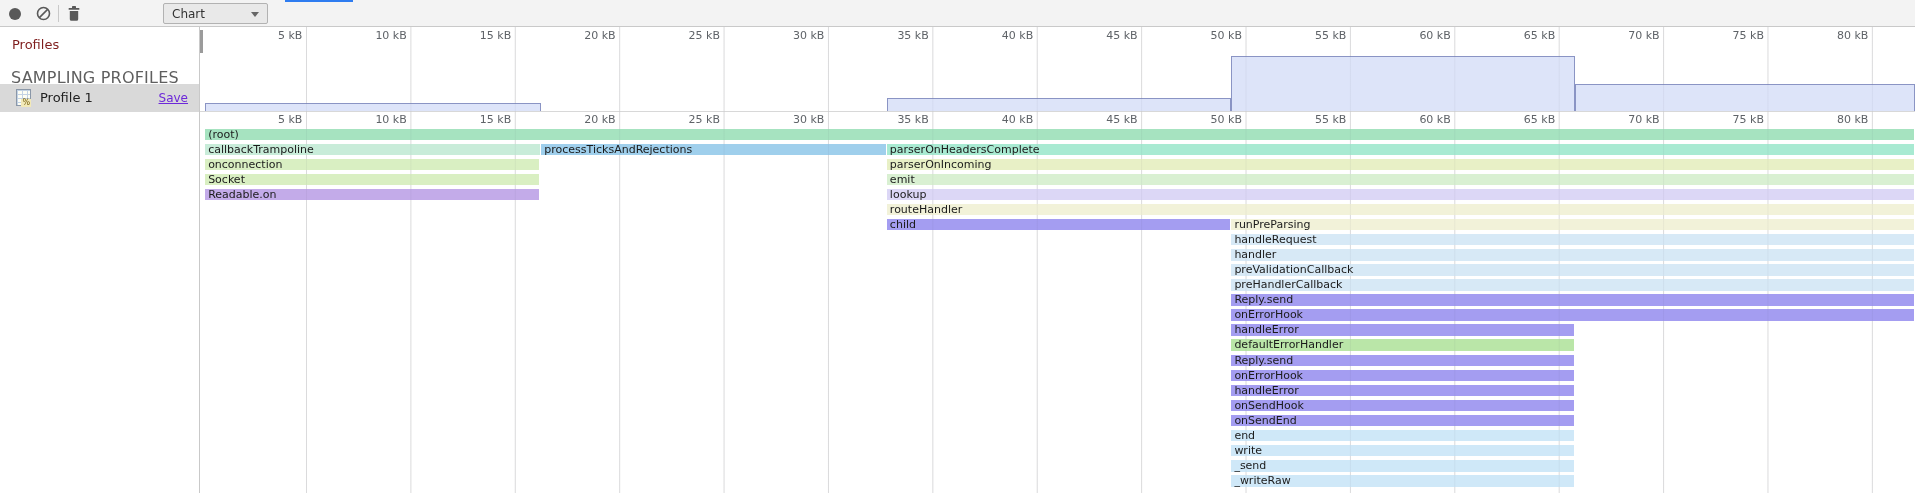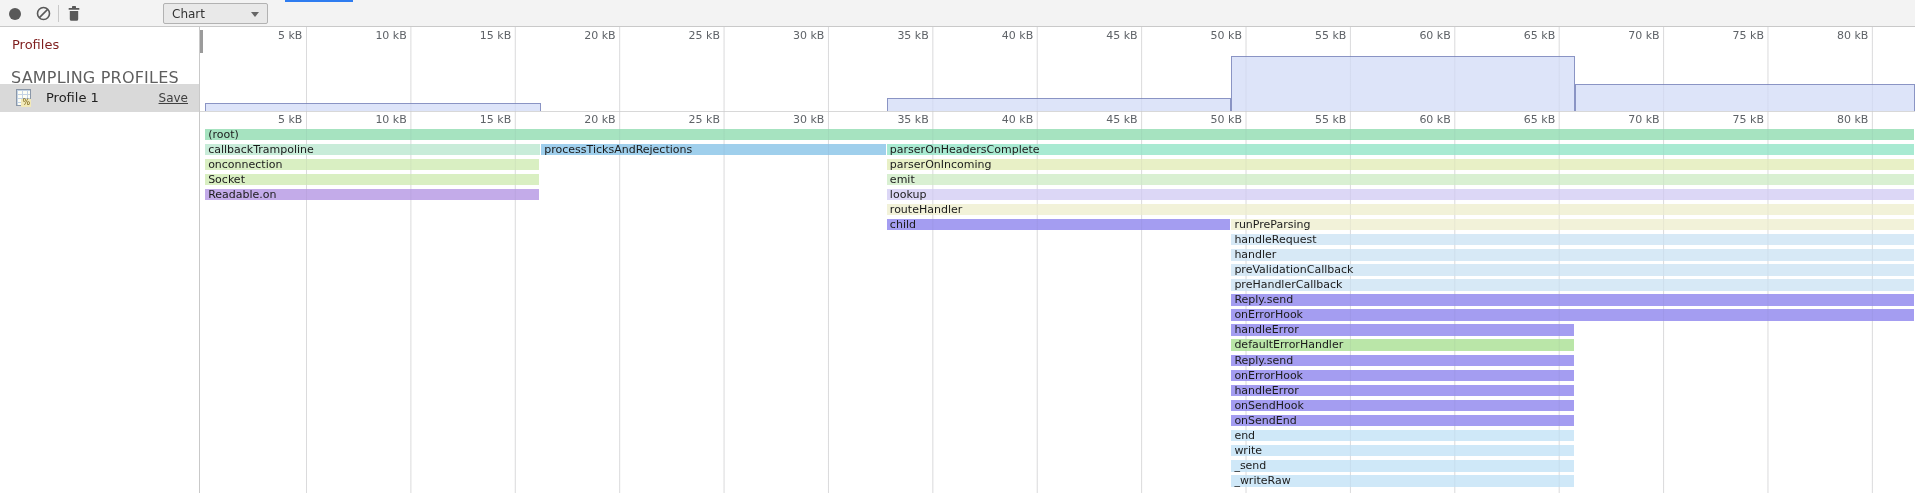--- a/index.html
+++ b/index.html
@@ -17,22 +17,22 @@
 
   
   .sidebar{position:absolute;left:0;top:27px;width:200px;height:466px;background:#fff;border-right:1px solid #c9c9c9;box-sizing:border-box;}
   .profiles-title{position:absolute;left:12px;top:10px;font-size:13px;color:#7f1d1d;}
   .section-title{position:absolute;left:11px;top:41px;font-size:16px;color:#5f5f5f;letter-spacing:.2px;}
   .profile-row{position:absolute;left:0;top:57px;width:199px;height:28px;background:#d9d9d9;cursor:pointer;}
   .profile-icon{position:absolute;left:16px;top:5px;width:15px;height:17px;background:#fdfdf4;border:1px solid #8a97a8;box-sizing:border-box;
      background-image:linear-gradient(#c3d2e4 1px,transparent 1px),linear-gradient(90deg,#c3d2e4 1px,transparent 1px);
      background-size:100% 4px,5px 100%;}
   .profile-icon .pct{position:absolute;right:-1px;bottom:-2px;font-size:8px;color:#7a6314;background:#f2e9b8;line-height:8px;padding:0 1px;}
-  .profile-name{position:absolute;left:46px;top:6px;font-size:13px;color:#222;}
-  .save-link{position:absolute;right:11px;top:7px;font-size:12px;color:#404040;text-decoration:underline;cursor:pointer;}
+  .profile-name{position:absolute;left:40px;top:6px;font-size:13px;color:#222;}
+  .save-link{position:absolute;right:11px;top:7px;font-size:12px;color:#6d28d9;text-decoration:underline;cursor:pointer;}
 
   
   .pane{position:absolute;left:200px;top:27px;width:1715px;height:466px;background:#fff;overflow:hidden;}
   .grid-under{position:absolute;left:106.4px;top:0;width:1609px;height:466px;z-index:0;pointer-events:none;
      background-image:linear-gradient(90deg,#e4e4e4 1px,transparent 1px);background-size:104.4px 100%;}
   .grid-over{position:absolute;left:106.4px;top:0;width:1609px;height:466px;z-index:3;pointer-events:none;
      background-image:linear-gradient(90deg,rgba(60,60,90,0.06) 1px,transparent 1px);background-size:104.4px 100%;}
   .ruler{position:absolute;left:0;width:1715px;z-index:2;}
   .ruler.r1{top:0;height:15px;}
   .ruler.r2{top:84px;height:17px;}

